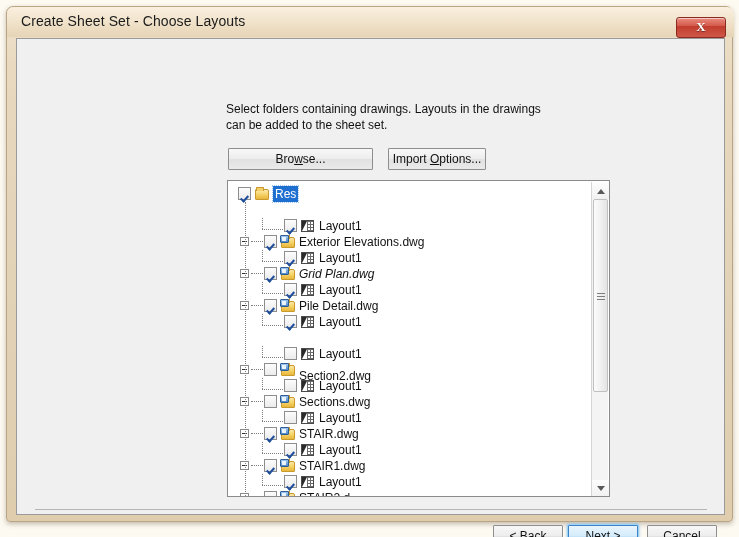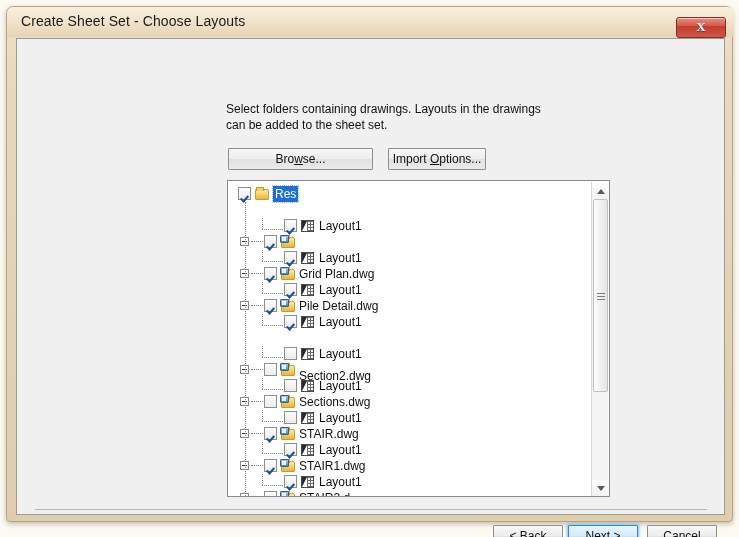--- a/index.html
+++ b/index.html
@@ -266,34 +266,35 @@
             <span class="label" style="left: 90px;">Layout1</span>
           </div>
           <div class="row" style="top: 52px;">
             <span class="expander" style="left: 11px; top: 3px;"></span>
             <span class="hline" style="left: 22px; top: 7px; width: 12px;"></span>
             <span class="cb checked" style="left: 35px; top: 1px;"></span>
             <span class="ico" style="left: 51px; top: 1px;">
               <span class="folder"></span>
               <span class="dwgmark"></span>
             </span>
+            <span class="label" style="left: 70px;">Exterior Elevations.dwg</span>
           </div>
           <div class="row" style="top: 68px;">
             <span class="hline" style="left: 33px; top: 11px; width: 21px;"></span>
             <span class="vline" style="left: 33px; top: 0px; height: 11px;"></span>
             <span class="cb checked" style="left: 55px; top: 1px;"></span>
             <span class="ico" style="left: 71px; top: 1px;">
               <span class="layout-ico">
                 <span class="grid"></span>
                 <span class="tri"></span>
               </span>
             </span>
             <span class="label" style="left: 90px;">Layout1</span>
           </div>
-          <div class="row" style="top: 84px;">
+          <div class="row" style="top: 84px; font-style: italic;">
             <span class="expander" style="left: 11px; top: 3px;"></span>
             <span class="hline" style="left: 22px; top: 7px; width: 12px;"></span>
             <span class="cb checked" style="left: 35px; top: 1px;"></span>
             <span class="ico" style="left: 51px; top: 1px;">
               <span class="folder"></span>
               <span class="dwgmark"></span>
             </span>
             <span class="label" style="left: 70px;">Grid Plan.dwg</span>
           </div>
           <div class="row" style="top: 100px;">

